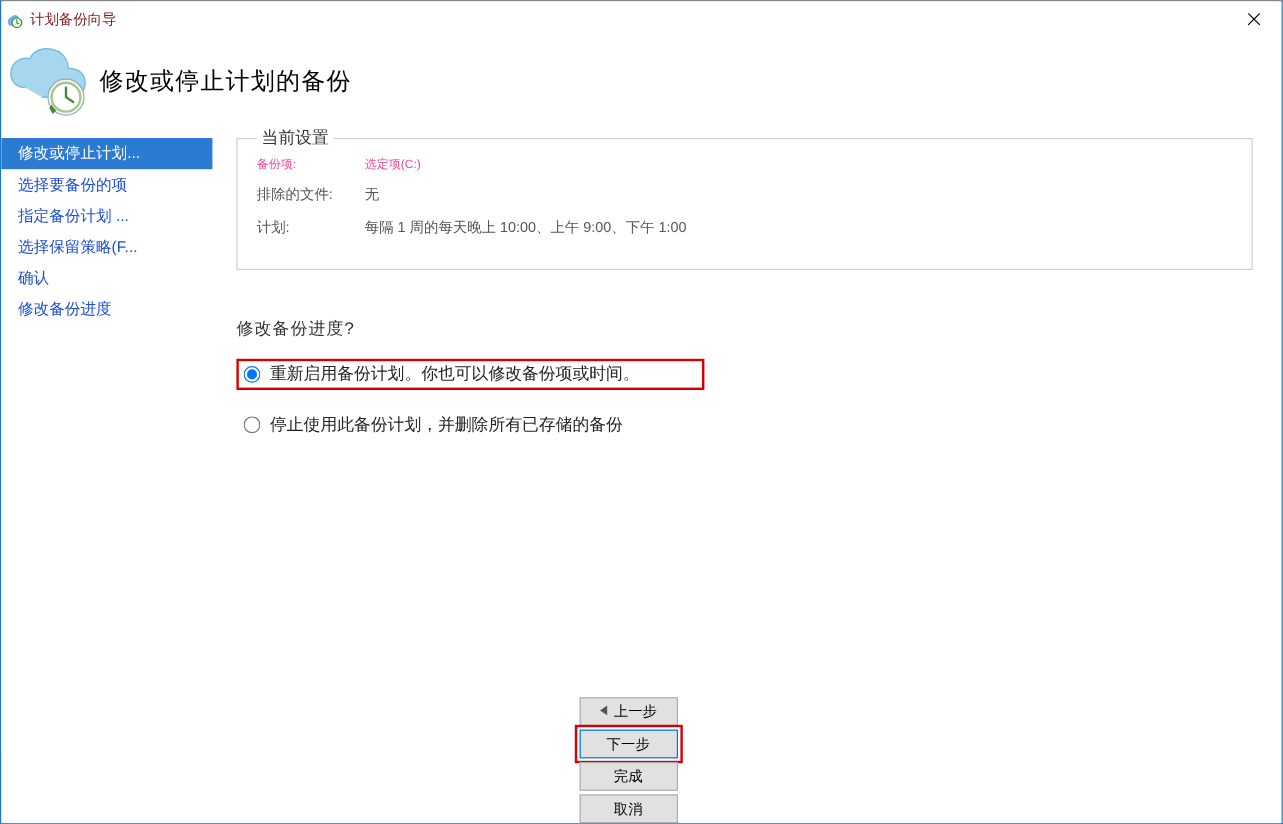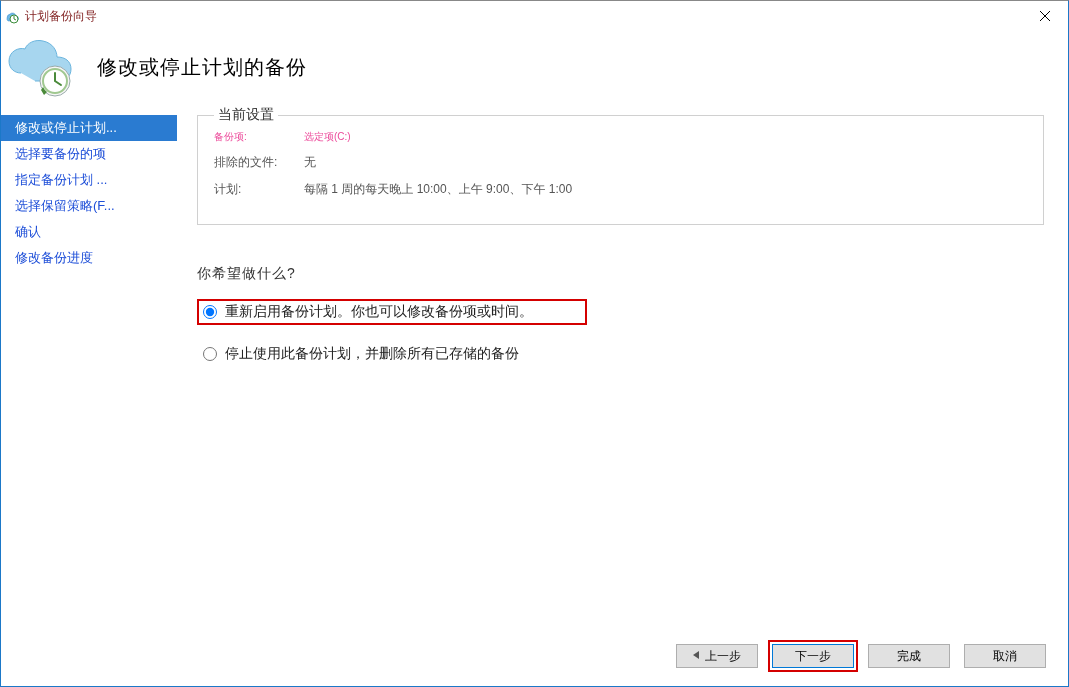--- a/index.html
+++ b/index.html
@@ -36,21 +36,21 @@
   .header {
     display: flex;
     align-items: center;
     padding: 6px 0 18px 6px;
   }
   .header .big-icon { width: 72px; height: 60px; }
   .header .heading {
     font-size: 20px;
     letter-spacing: 1px;
     color: #000;
-    margin-left: 18px;
+    margin-left: 4px;
   }
 
   .body {
     display: flex;
     height: calc(687px - 30px - 84px - 60px);
   }
 
   .sidebar {
     width: 176px;
     background: #fff;
@@ -130,21 +130,22 @@
   }
 
   .footer {
     position: absolute;
     bottom: 0; left: 0; right: 0;
     height: 60px;
     display: flex;
     justify-content: flex-end;
     align-items: center;
     padding-right: 22px;
-    gap: 14px;
+    gap: 3px;
+    flex-direction: column;
   }
   .btn {
     min-width: 82px;
     height: 24px;
     border: 1px solid #aeaeae;
     background: #e1e1e1;
     font-size: 12px;
     color: #000;
     text-align: center;
     line-height: 22px;
@@ -219,21 +220,21 @@
           <span class="label">排除的文件:</span>
           <span>无</span>
         </div>
         <div class="row small">
           <span class="label">计划:</span>
           <span>每隔 1 周的每天晚上 10:00、上午 9:00、下午 1:00</span>
         </div>
       </div>
     </div>
 
-    <div class="question">你希望做什么?</div>
+    <div class="question">修改备份进度?</div>
 
     <div>
       <label class="option highlight">
         <input type="radio" name="act" checked="" style="">
         <span>重新启用备份计划。你也可以修改备份项或时间。</span>
       </label>
     </div>
     <div>
       <label class="option">
         <input type="radio" name="act" style="">

